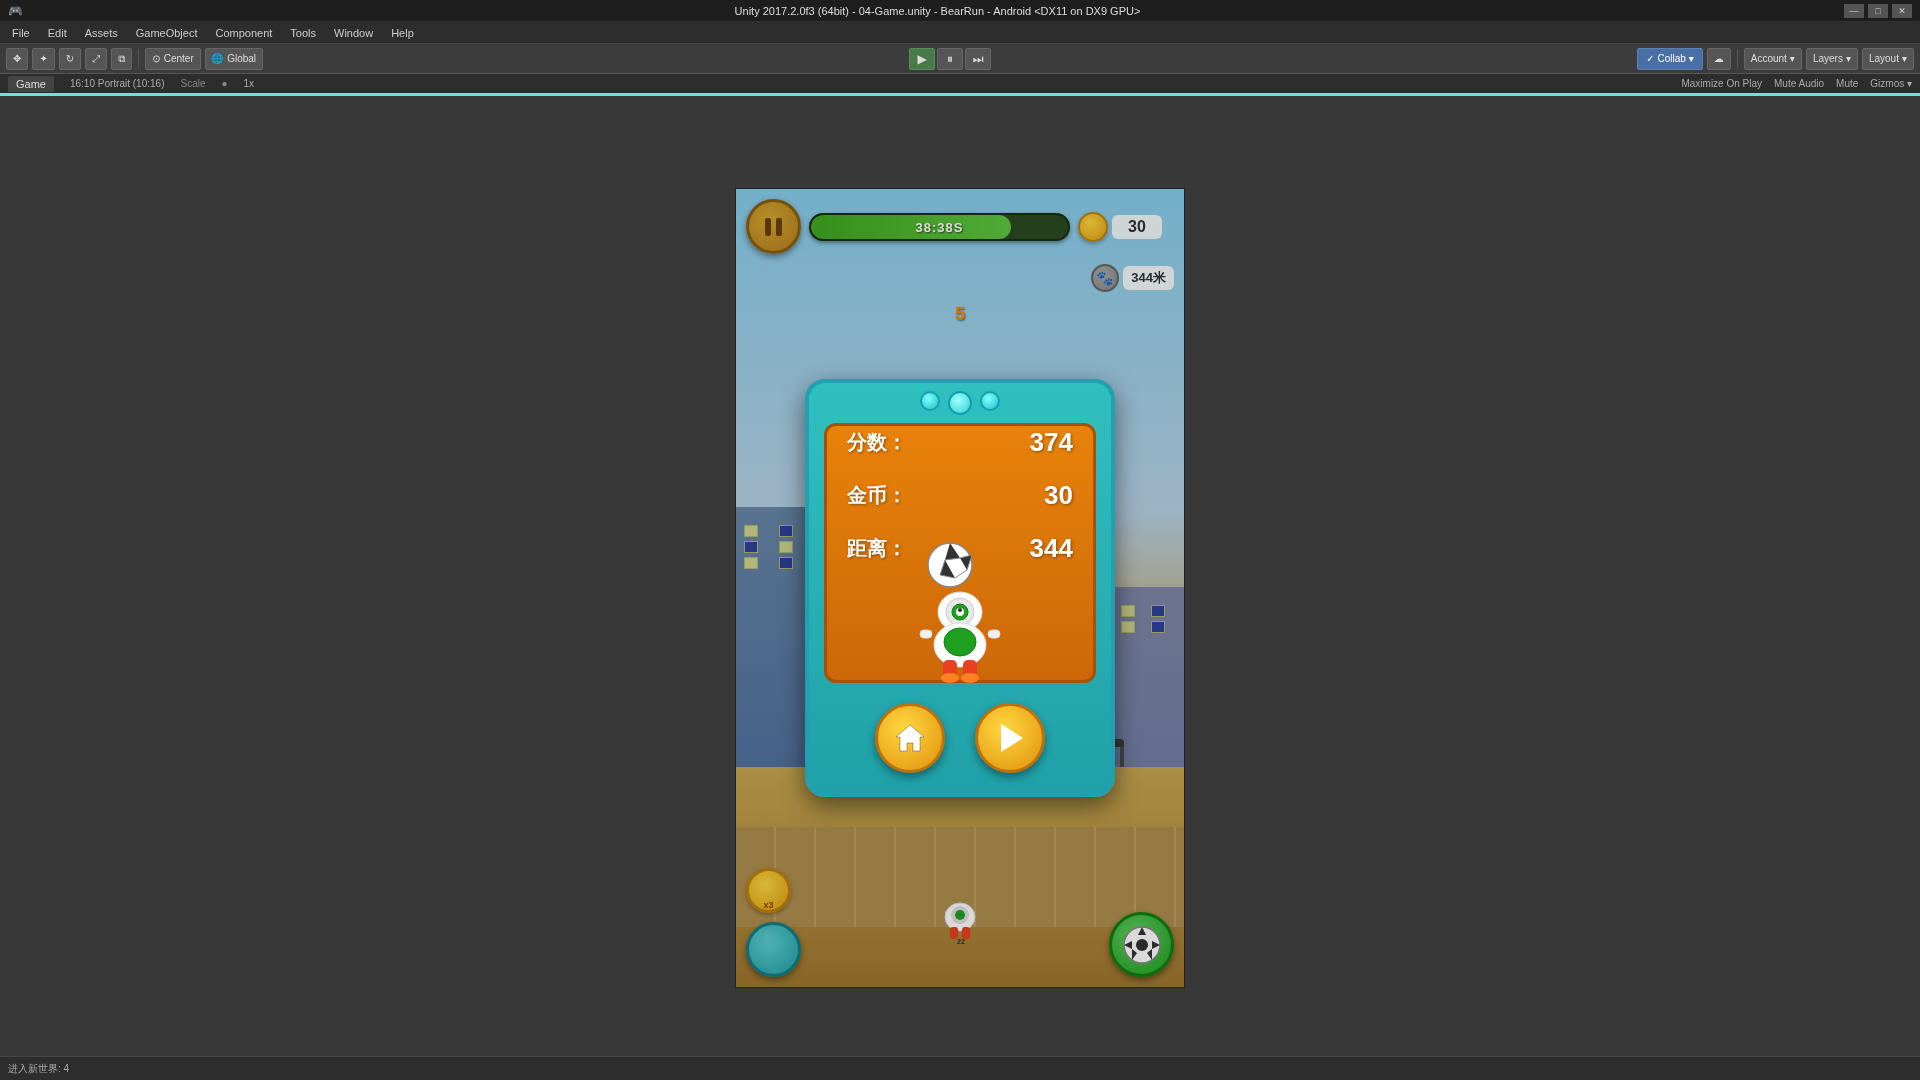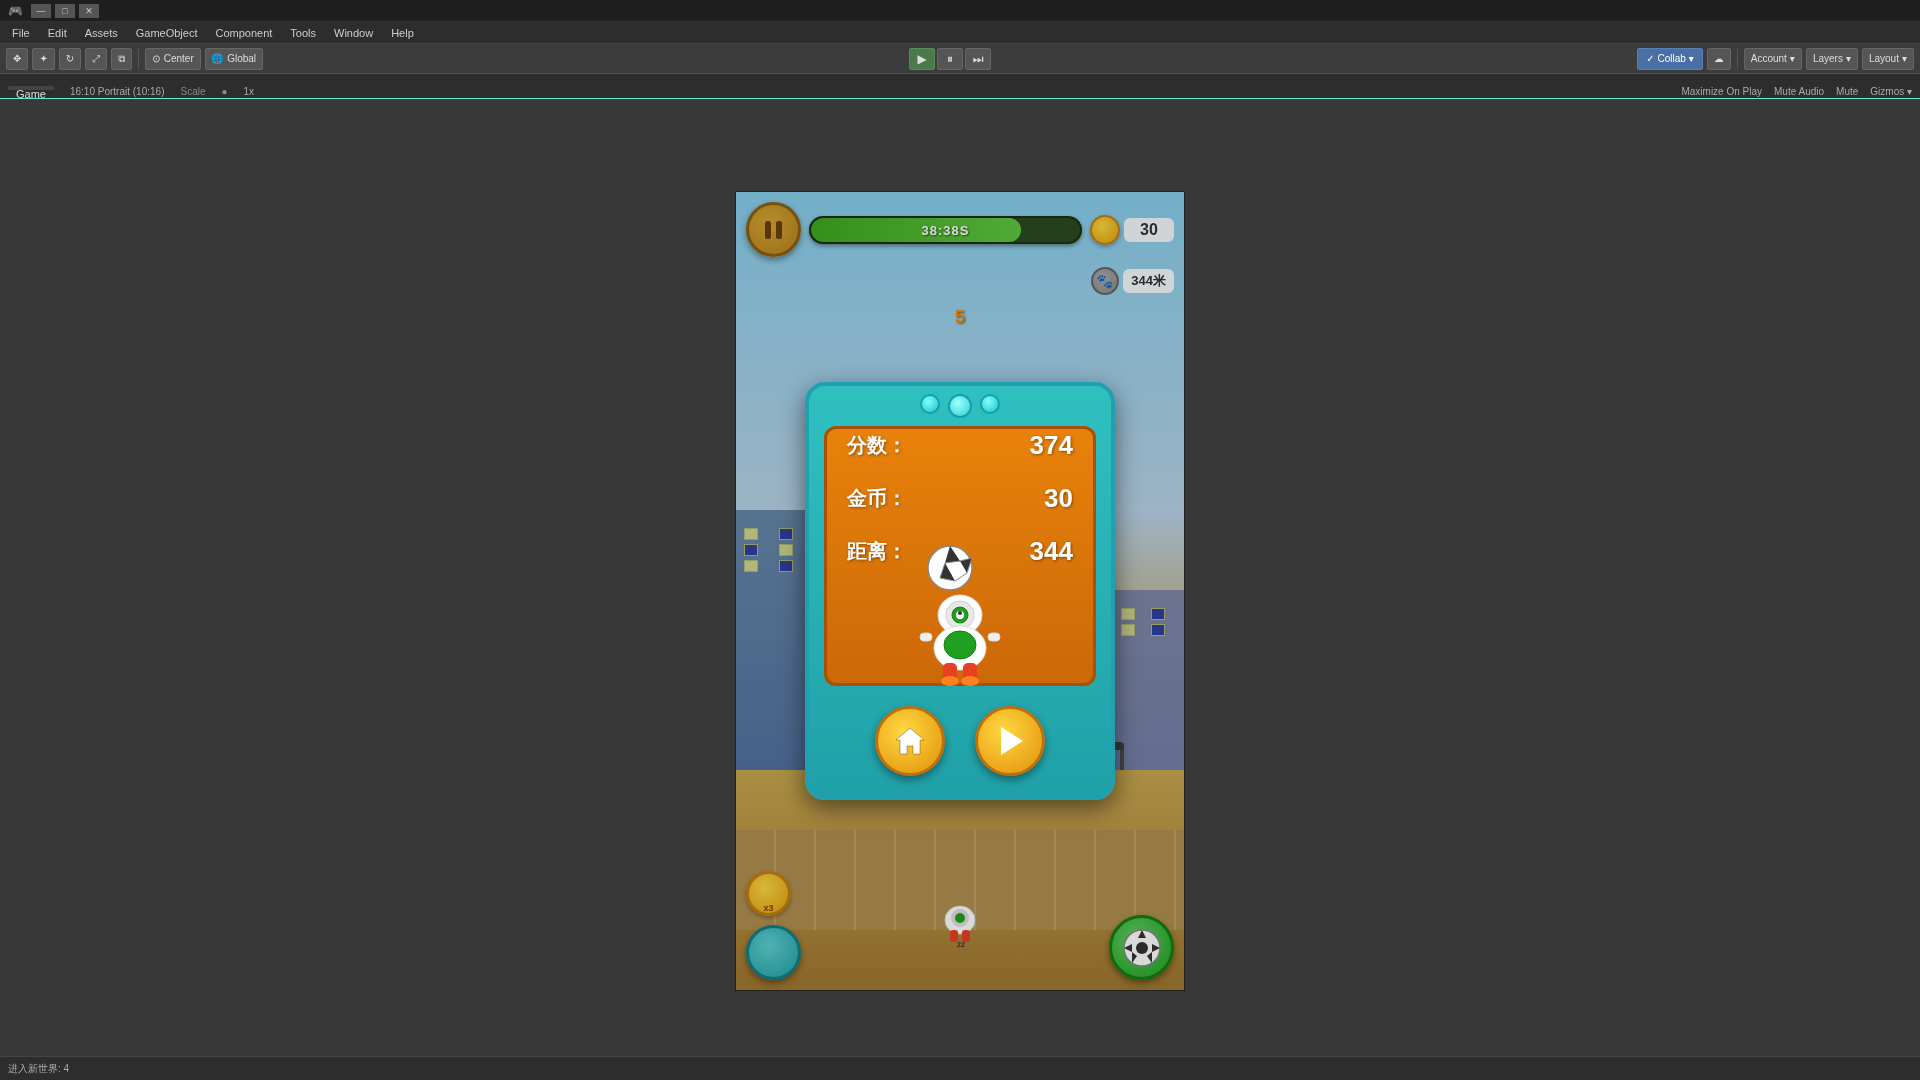--- a/index.html
+++ b/index.html
@@ -141,22 +141,23 @@
       display: flex;
       align-items: center;
       gap: 3px;
     }
 
     
     #sub-toolbar {
       height: 22px;
       background: #2d2d2d;
       display: flex;
-      padding: 12px 8px;
-      border-bottom: 1px solid #5eead4;
+      align-items: center;
+      padding: 3px 8px;
+      border-bottom: 3px solid #5eead4;
       font-size: 10px;
       color: #aaa;
       gap: 16px;
     }
     .game-tab {
       background: #444;
       padding: 2px 8px;
       border-radius: 2px 2px 0 0;
       color: #ddd;
       font-size: 11px;
@@ -215,21 +216,21 @@
       width: 100%;
       height: 100px;
       background: repeating-linear-gradient(90deg, #b09050 0px, #b09050 38px, #c0a060 38px, #c0a060 40px);
     }
 
     
     #hud-top {
       position: absolute;
       top: 10px;
       left: 10px;
-      right: 10px;
+      right: 22px;
       display: flex;
       align-items: center;
       gap: 8px;
       z-index: 10;
     }
 
     #pause-btn {
       width: 55px;
       height: 55px;
       background: radial-gradient(circle at 40% 35%, #d4a830, #b88020);
@@ -584,20 +585,21 @@
       background: #404040;
       border-radius: 4px 4px 0 0;
       margin-left: -6px;
     }
   </style>
 </head>
 <body>
 
 <div id="title-bar">
   <span style="margin-right:8px; font-size:12px;">🎮</span>
+  <span id="title-text">Unity 2017.2.0f3 (64bit) - 04-Game.unity - BearRun - Android &lt;DX11 on DX9 GPU&gt;</span>
   <div class="window-controls">
     <button class="win-btn">—</button>
     <button class="win-btn">□</button>
     <button class="win-btn close">✕</button>
   </div>
 </div>
 
 <div id="menu-bar">
   <span class="menu-item">File</span>
   <span class="menu-item">Edit</span>

